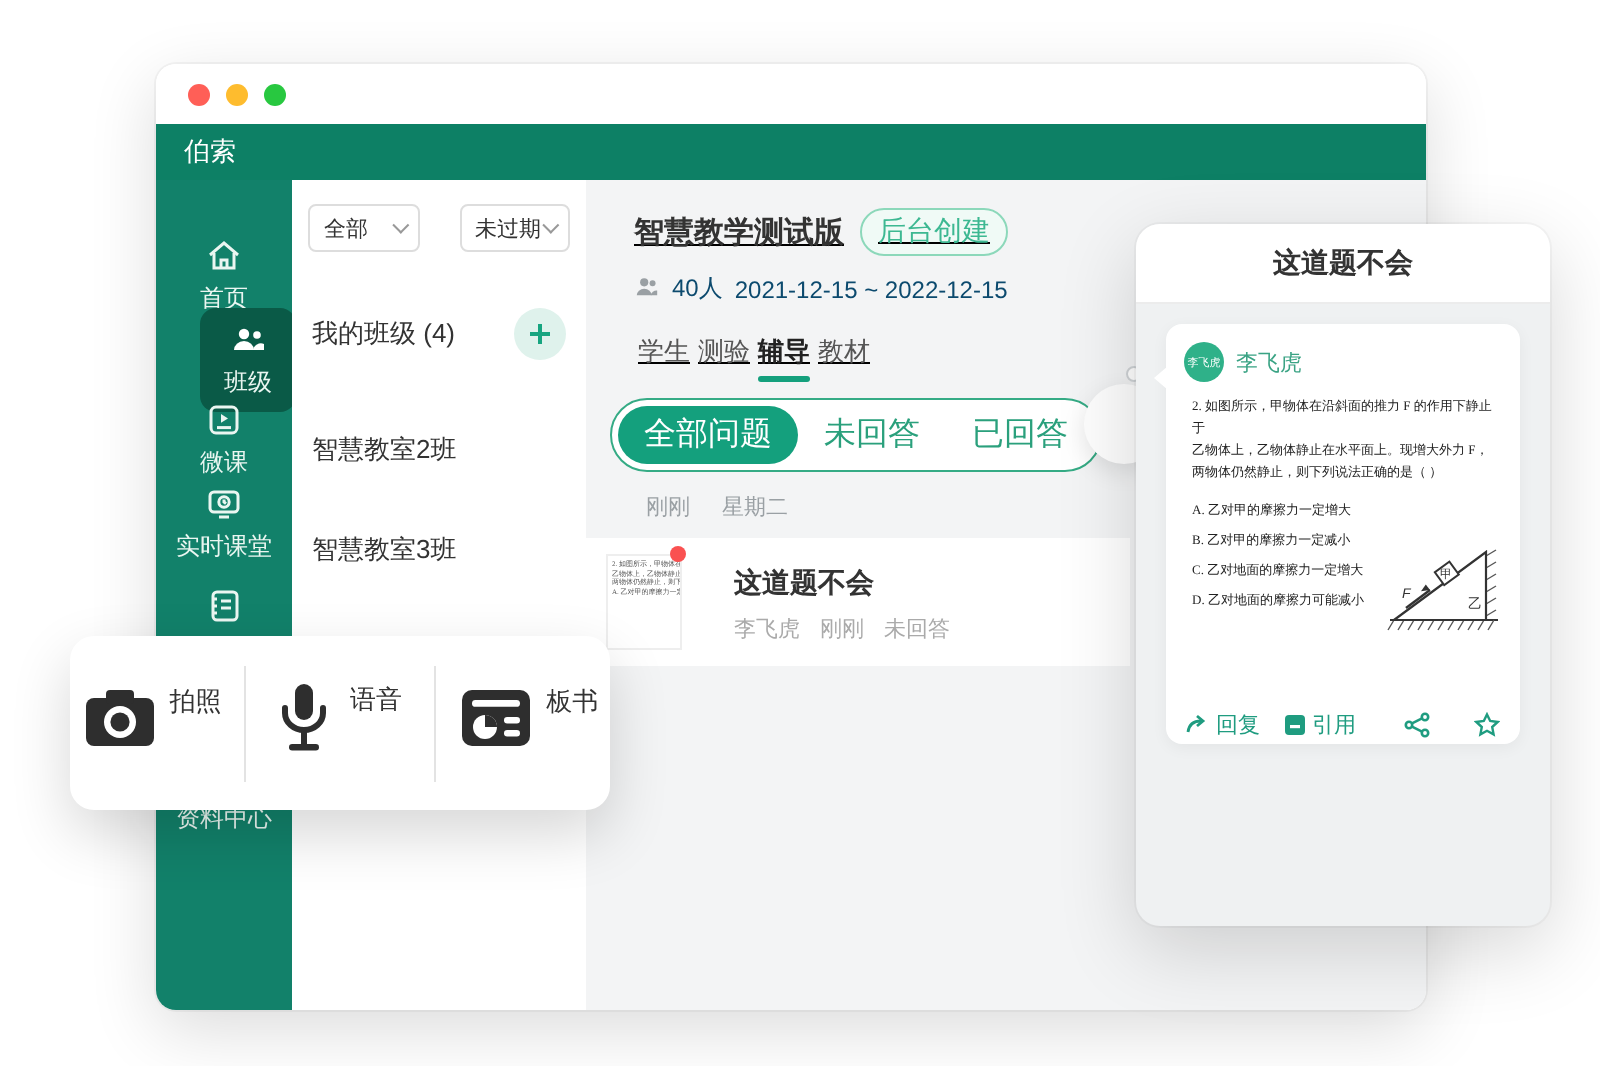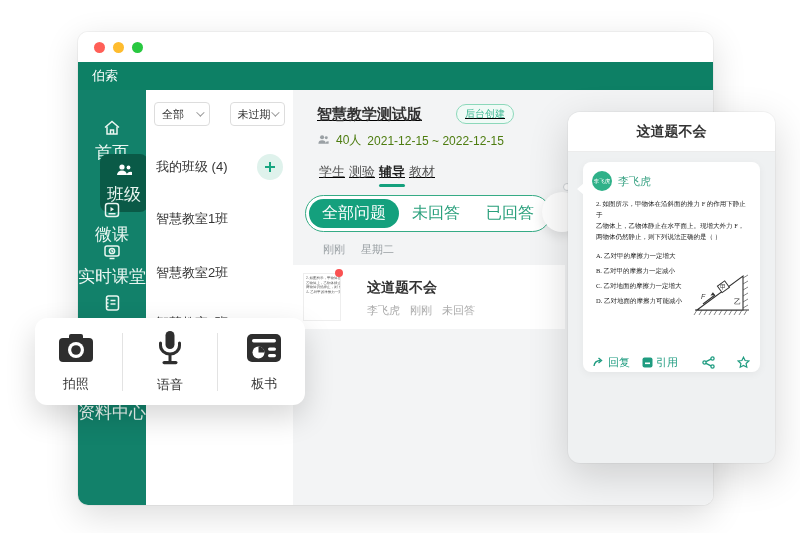--- a/index.html
+++ b/index.html
@@ -14,21 +14,21 @@
   .titlebar { height:30px; background:#fff; display:flex; align-items:center; padding-left:16px; gap:8px; }
   .light { width:11px; height:11px; border-radius:50%; }
   .light.red{background:#ff5f57;} .light.yellow{background:#febc2e;} .light.green{background:#28c840;}
   .appbar { height:28px; background:#0d8065; color:#fff; font-size:13px;
             display:flex; align-items:center; padding-left:14px; }
   .winbody { display:flex; height:415px; }
 
   
   .sidebar { position:relative; width:68px; background:#12816a; flex:none; }
   .side-item { position:absolute; left:0; width:68px; display:flex; flex-direction:column;
-               align-items:center; gap:3px; color:#eaf6f1; font-size:17px; cursor:pointer;justify-content:flex-end; }
+               align-items:center; gap:3px; color:#eaf6f1; font-size:12px; cursor:pointer;justify-content:flex-end; }
   .side-item svg { display:block; }
   .side-item.active { left:10px; width:48px; background:#0a5a47; border-radius:8px; padding:6px 0;margin-left:12px; }
 
   
   .classpanel { position:relative; width:147px; background:#fff; flex:none; padding:12px 8px 0 8px; }
   .dd-row { display:flex; gap:20px; }
   .dropdown { flex:1; height:24px; border:1px solid #ddd; border-radius:4px; background:#fff;
               display:flex; align-items:center; justify-content:space-between; padding:0 7px;
               font-size:11px; color:#333; cursor:pointer; }
   .chev { width:6px; height:6px; border-right:1.4px solid #999; border-bottom:1.4px solid #999;
@@ -38,24 +38,24 @@
   .add-btn { width:26px; height:26px; border-radius:50%; background:#dff2ec; position:relative; cursor:pointer; }
   .add-btn::before, .add-btn::after { content:""; position:absolute; background:#17a580; }
   .add-btn::before { left:8px; top:12px; width:10px; height:2px; }
   .add-btn::after { left:12px; top:8px; width:2px; height:10px; }
   .class-item { font-size:13px; color:#333; padding:0 2px; margin-top:30px; cursor:pointer; }
 
   
   .main { position:relative; flex:1; background:#f3f4f5; }
   .course-row { display:flex; align-items:center; gap:8px; margin:14px 0 0 24px;text-decoration:underline; }
   .course-title { font-size:15px; font-weight:bold; color:#333; }
-  .badge { font-size:10px; color:#3db892; background:#f0faf6; border:1px solid #8cd8ba;
-           border-radius:999px; padding:2px 8px;margin-left:26px; }
+  .badge { font-size:14px; color:#3db892; background:#f0faf6; border:1px solid #8cd8ba;
+           border-radius:999px; padding:2px 8px; }
   .info-row { display:flex; align-items:center; gap:6px; margin:8px 0 0 24px;
-              font-size:12px; color:#4d7c0f; }
+              font-size:12px; color:#0c4a6e; }
   .tabs-row { display:flex; margin:14px 0 0 24px;text-decoration:underline; }
   .tab { font-size:13px; color:#555; padding-bottom:6px; position:relative; cursor:pointer; width:30px; text-align:center;}
   .tab.active { color:#222; font-weight:bold; }
   .tab.active::after { content:""; position:absolute; left:2px; bottom:0; width:26px; height:3px;
                        border-radius:2px; background:#14a07d; }
   .chips-row { margin:8px 0 0 12px; display:inline-flex; border:1px solid #35ab85; background:#fff;
                border-radius:999px; padding:3px; align-items:center; }
   .chip { font-size:16px; color:#2aa07c; padding:4px 13px; border-radius:999px; cursor:pointer; }
   .chip.selected { background:#14a07d; color:#fff; }
   .time-row { margin:10px 0 0 30px; font-size:11px; color:#9aa0a4; display:flex; gap:16px; }
@@ -96,21 +96,21 @@
   .msg-actions { position:absolute; left:10px; right:10px; bottom:2px; display:flex; align-items:center;
                  font-size:11px; color:#1f9c80; gap:12px; }
   .action { display:flex; align-items:center; gap:3px; cursor:pointer; }
   .spacer { flex:1; }
   .icon-btn { cursor:pointer; display:flex; align-items:center; }
 
   
   .toolbar { position:absolute; left:35px; top:318px; width:270px; height:87px; background:#fff;
              border-radius:12px; box-shadow:0 12px 30px rgba(0,0,0,.16); z-index:30;
              display:flex; align-items:center; justify-content:space-around; }
-  .tool { display:flex; flex-direction:column; align-items:center; gap:6px; cursor:pointer; width:70px; }
+  .tool { display:flex; flex-direction:row; gap:6px; cursor:pointer; width:70px; }
   .tool-label { font-size:13px; color:#333; }
   .tool-div { width:1px; height:58px; background:#e3e3e3; }
 </style>
 </head>
 <body>
 
 <div class="stage">
 
   <div class="window">
 
@@ -209,21 +209,20 @@
             <span>未过期</span>
             <span class="chev"></span>
           </div>
         </div>
 
         <div class="myclass-row">
           <span class="myclass-title">我的班级 (4)</span>
           <span class="add-btn"></span>
         </div>
 
-        <div class="class-item">智慧教室1班</div>
         <div class="class-item" style="margin-top:36px;">智慧教室2班</div>
         <div class="class-item" style="margin-top:32px;">智慧教室3班</div>
       </aside>
 
       <section class="main">
 
         <div class="course-row">
           <span class="course-title">智慧教学测试版</span>
           <span class="badge">后台创建</span>
         </div>

